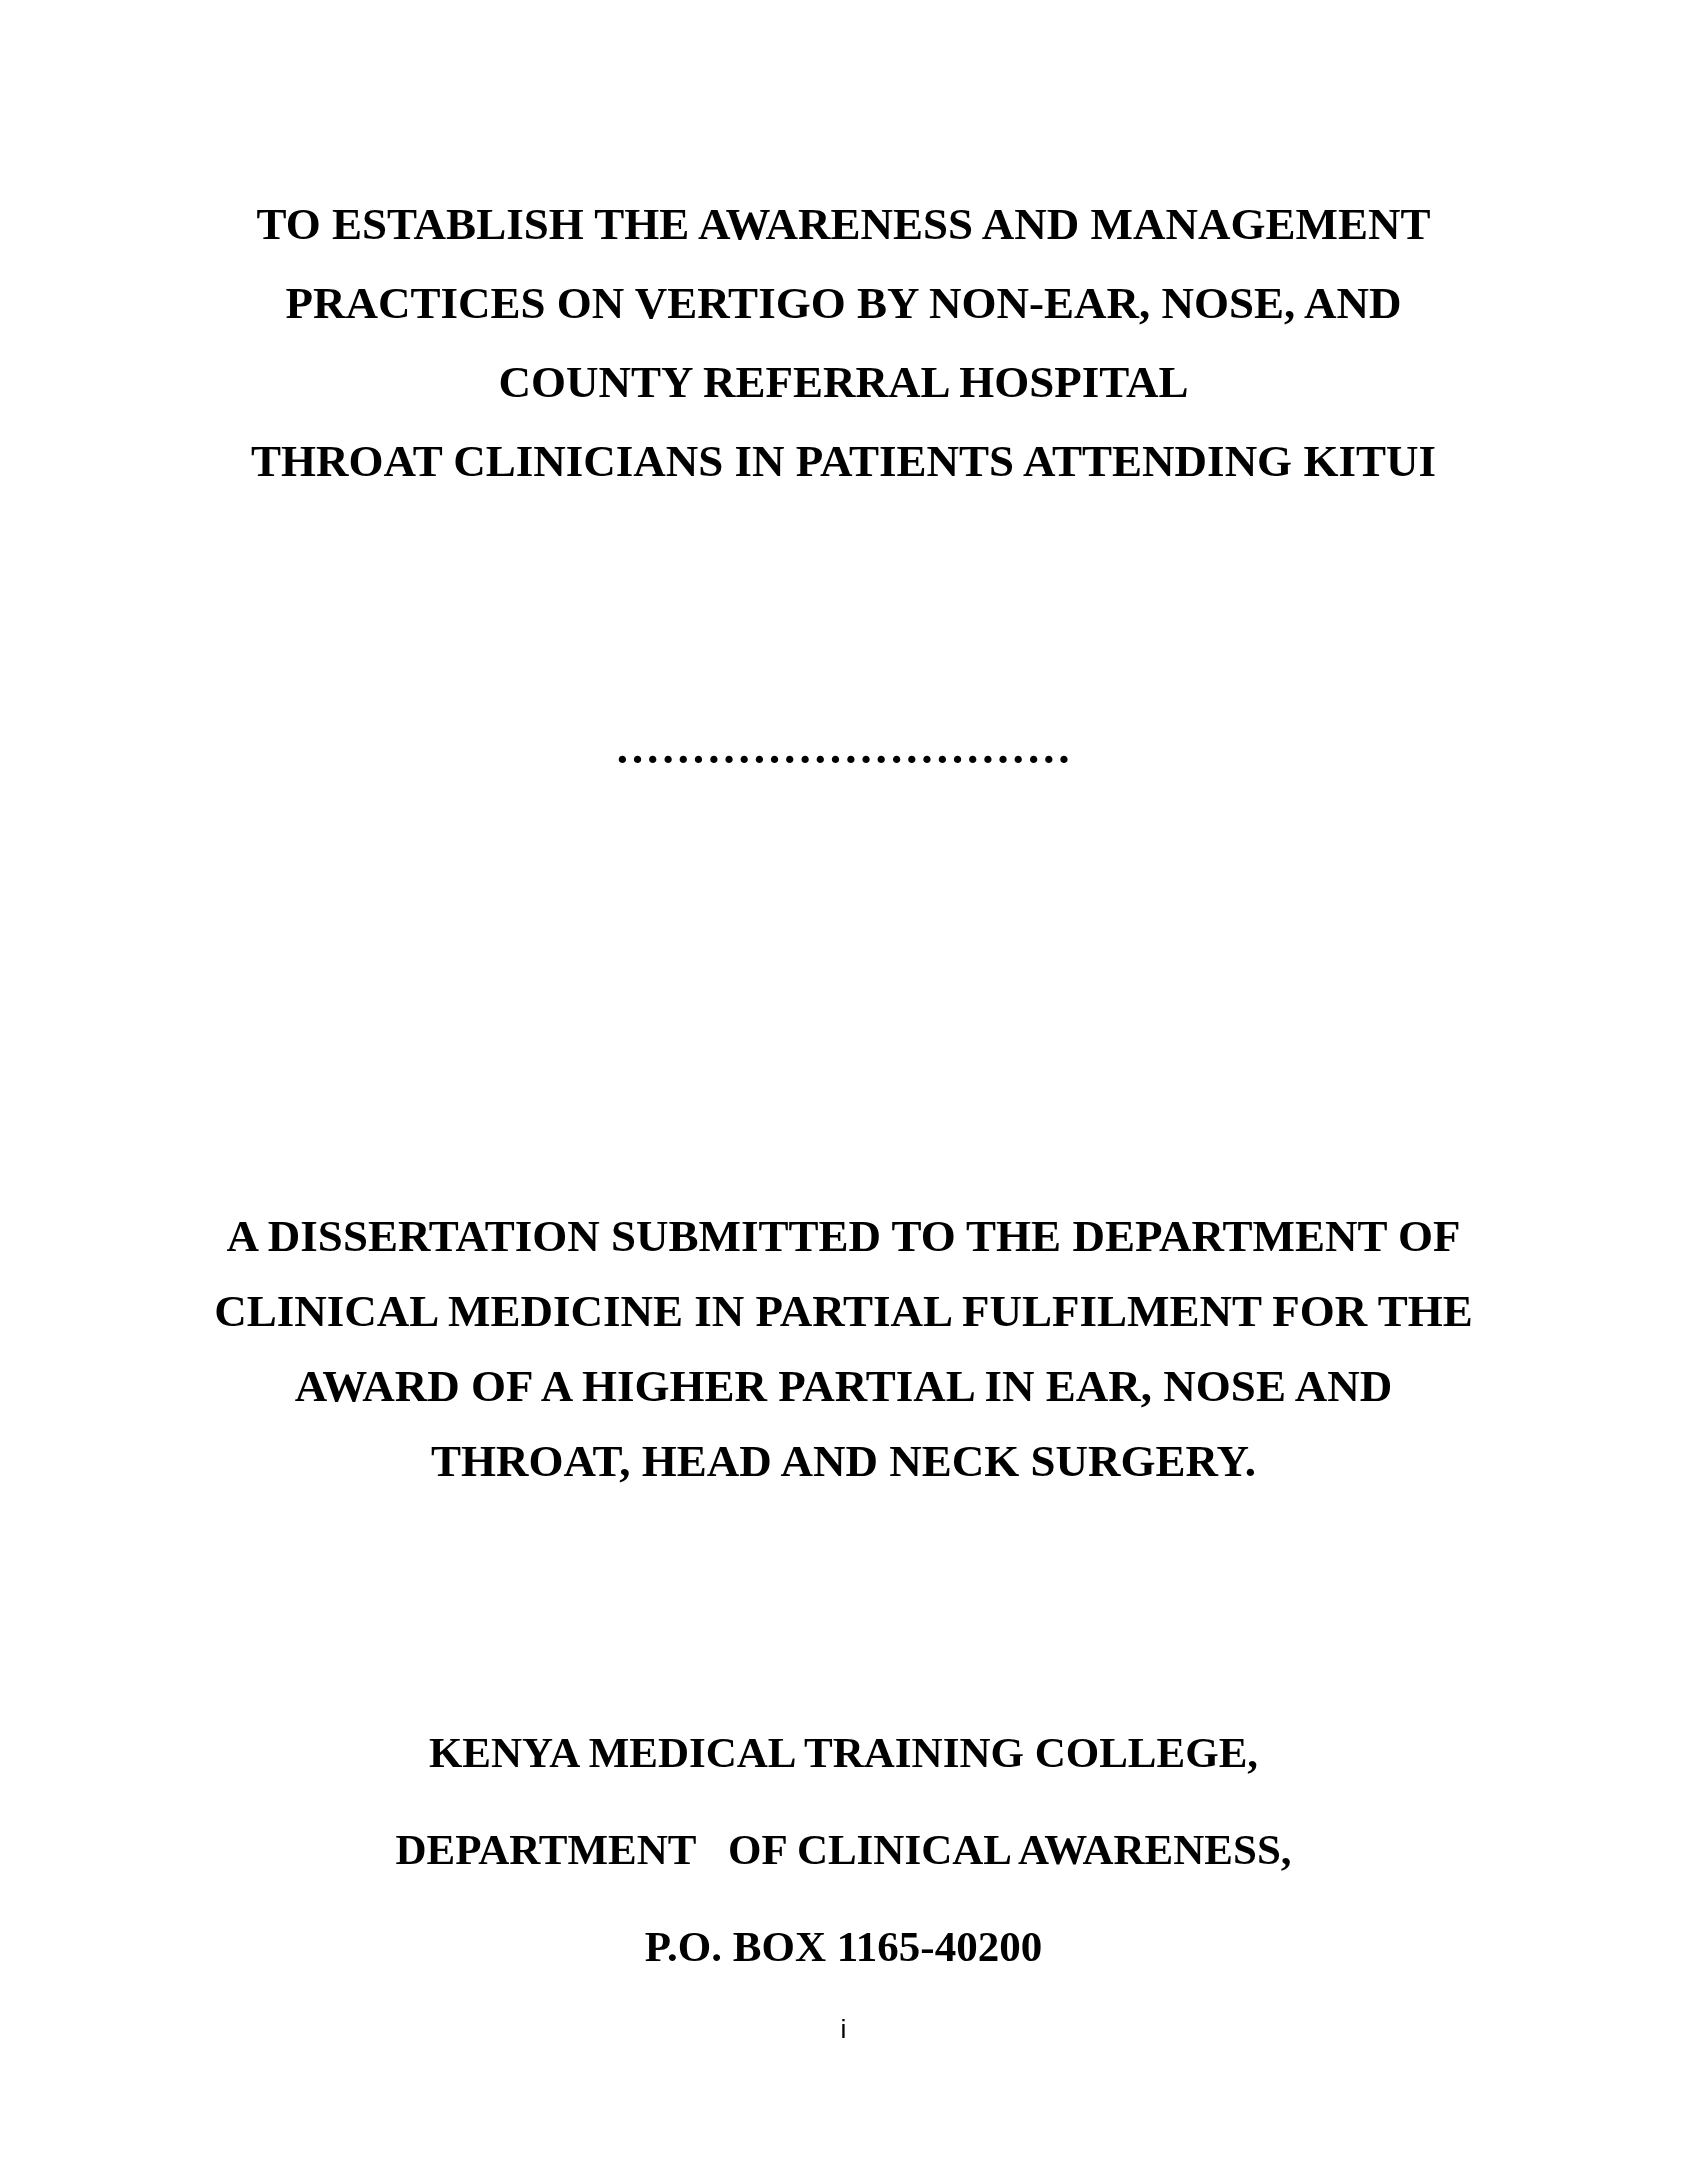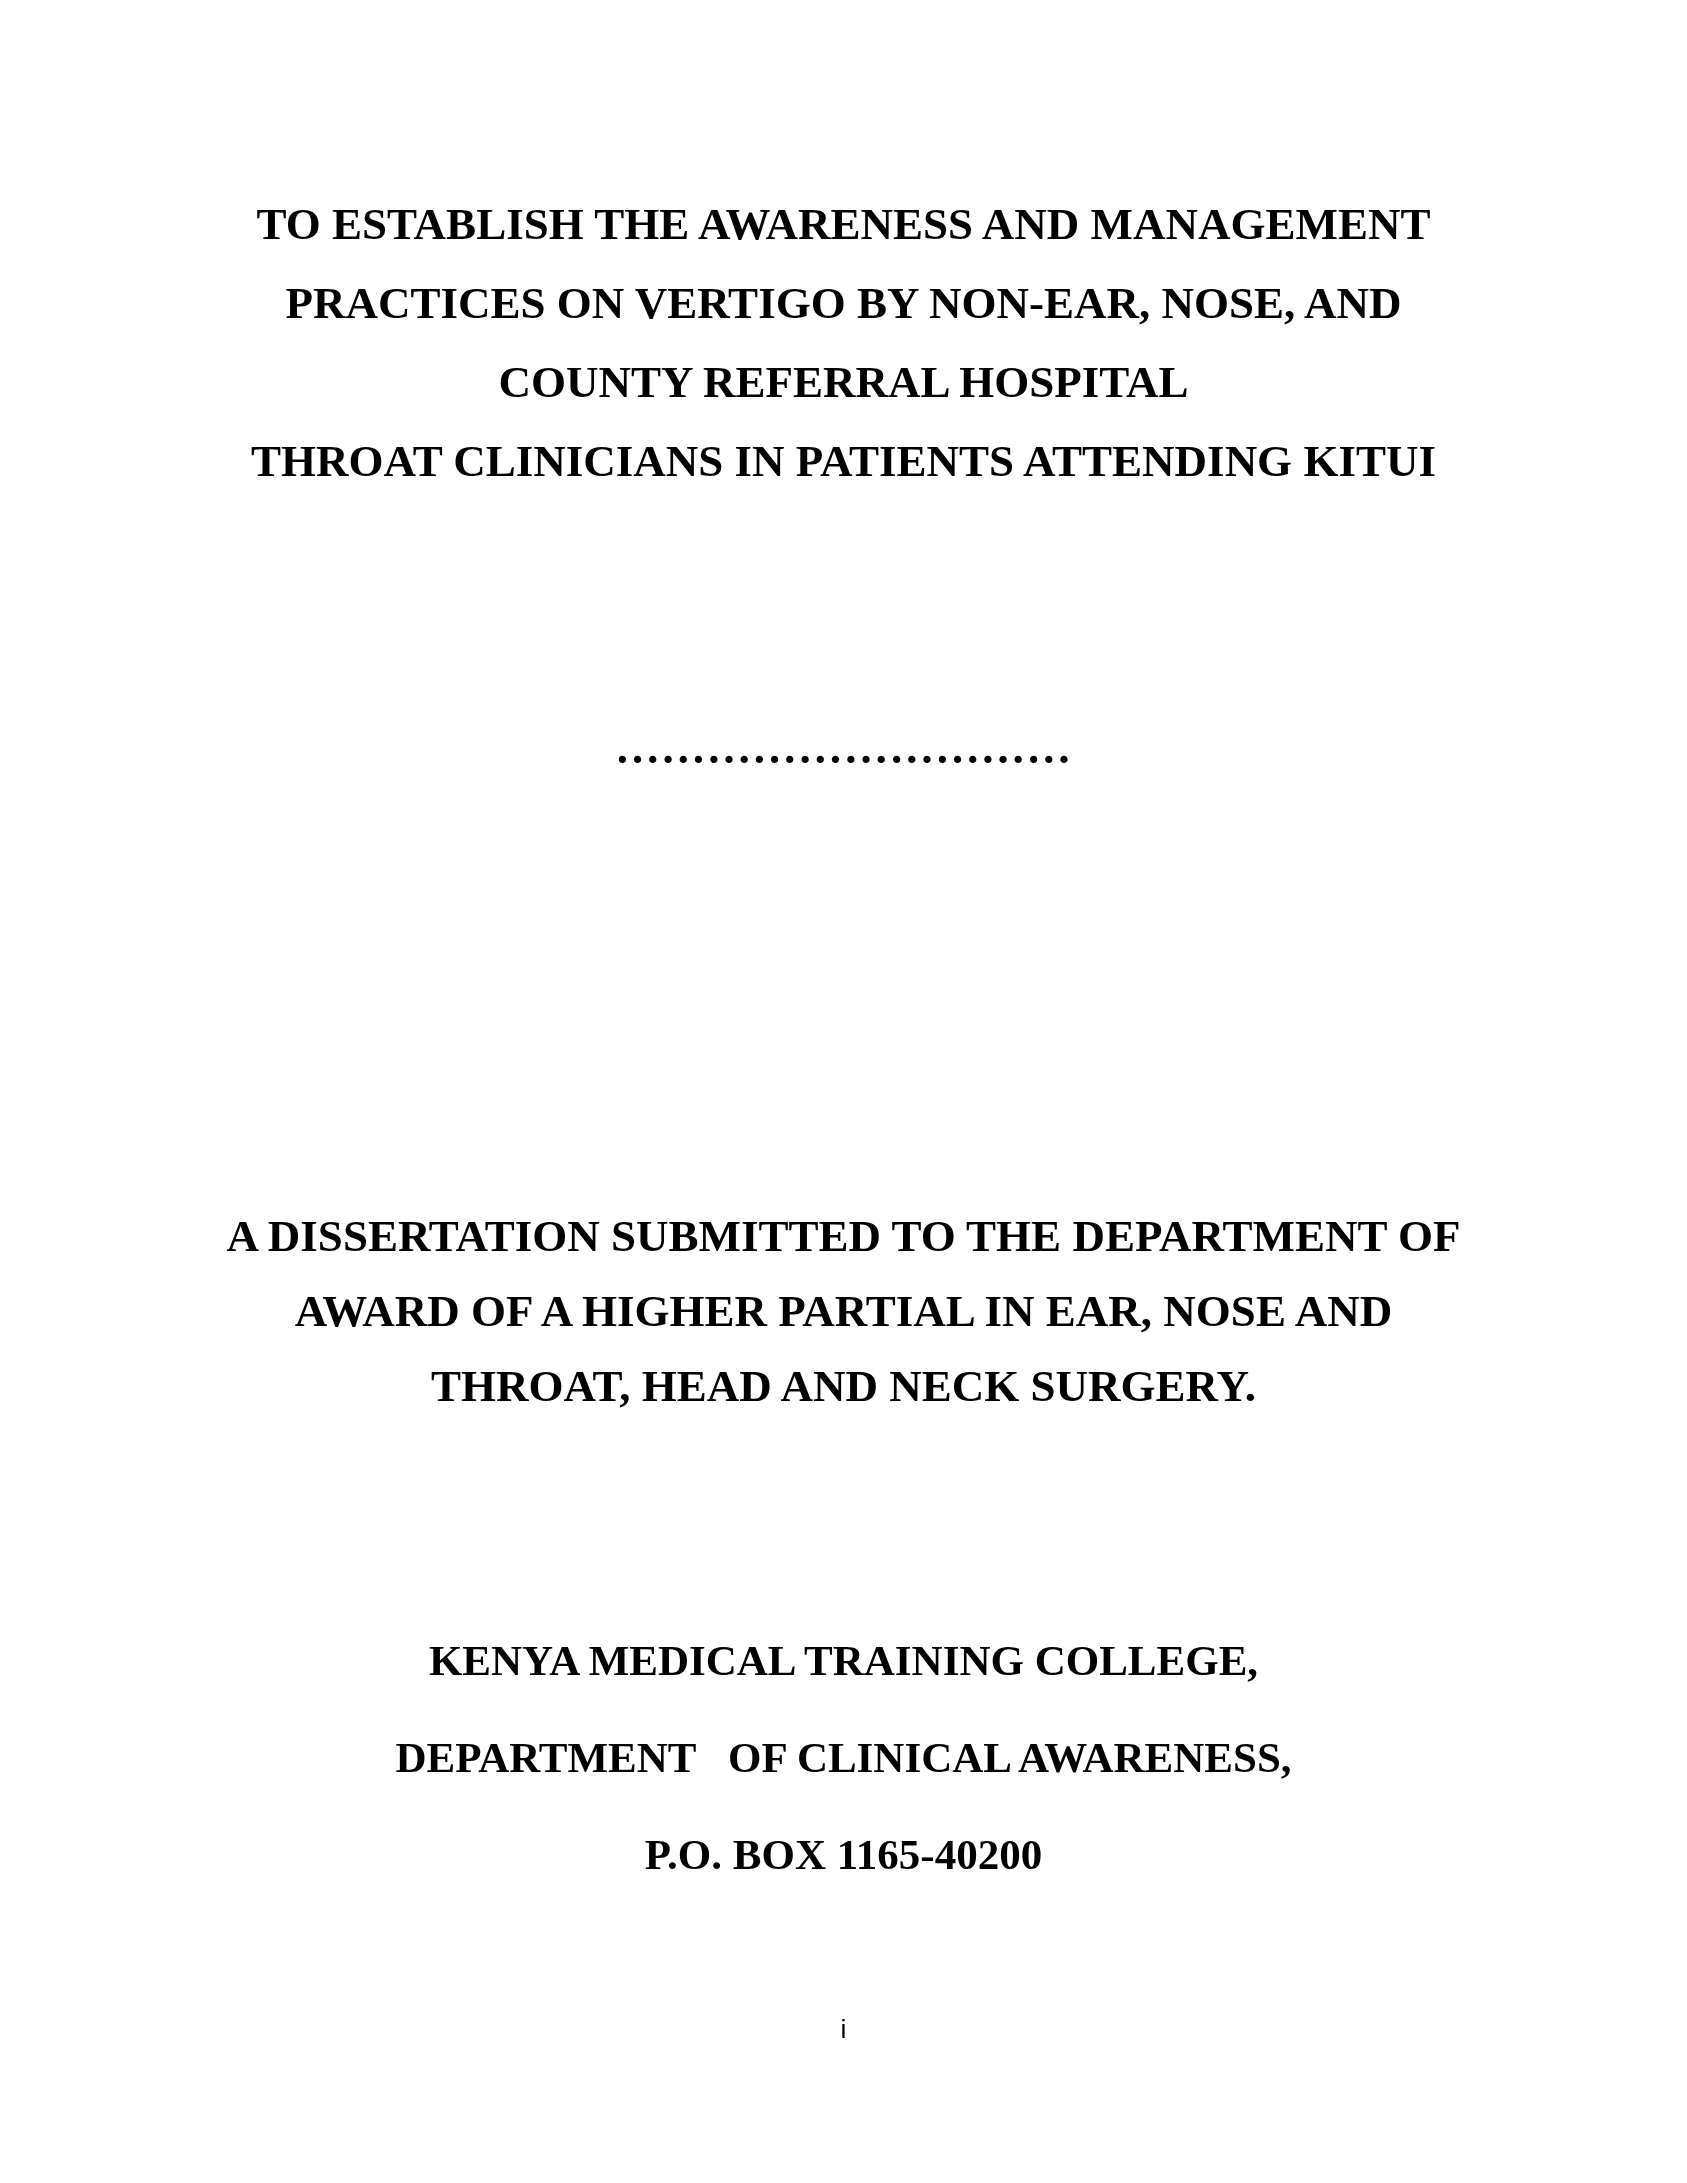--- a/index.html
+++ b/index.html
@@ -31,21 +31,21 @@
     line-height:79px;
     letter-spacing:0.7px;
   }
   .submission-block{
     top:1199px;
     font-size:45px;
     line-height:75px;
     text-align:center;
   }
   .institution-block{
-    top:1612px;
+    top:1704px;
     font-size:43px;
     line-height:97px;
   }
   .institution-block .line{
     white-space:pre-wrap; 
   }
   .page-number{
     top:2013px;
     font-family:"Liberation Sans","DejaVu Sans",sans-serif;
     font-weight:normal;
@@ -62,20 +62,21 @@
     <div class="line">TO ESTABLISH THE AWARENESS AND MANAGEMENT</div>
     <div class="line">PRACTICES ON VERTIGO BY NON-EAR, NOSE, AND</div>
     <div class="line">COUNTY REFERRAL HOSPITAL</div>
     <div class="line">THROAT CLINICIANS IN PATIENTS ATTENDING KITUI</div>
   </section>
 
   <div class="centered dots-line">…………………………</div>
 
   <section class="centered submission-block">
     <div class="line">A DISSERTATION SUBMITTED TO THE DEPARTMENT OF</div>
+    <div class="line">CLINICAL MEDICINE IN PARTIAL FULFILMENT FOR THE</div>
     <div class="line">AWARD OF A HIGHER PARTIAL IN EAR, NOSE AND</div>
     <div class="line">THROAT, HEAD AND NECK SURGERY.</div>
   </section>
 
   <section class="centered institution-block">
     <div class="line">KENYA MEDICAL TRAINING COLLEGE,</div>
     <div class="line">DEPARTMENT   OF CLINICAL AWARENESS,</div>
     <div class="line">P.O. BOX 1165-40200</div>
   </section>
 

